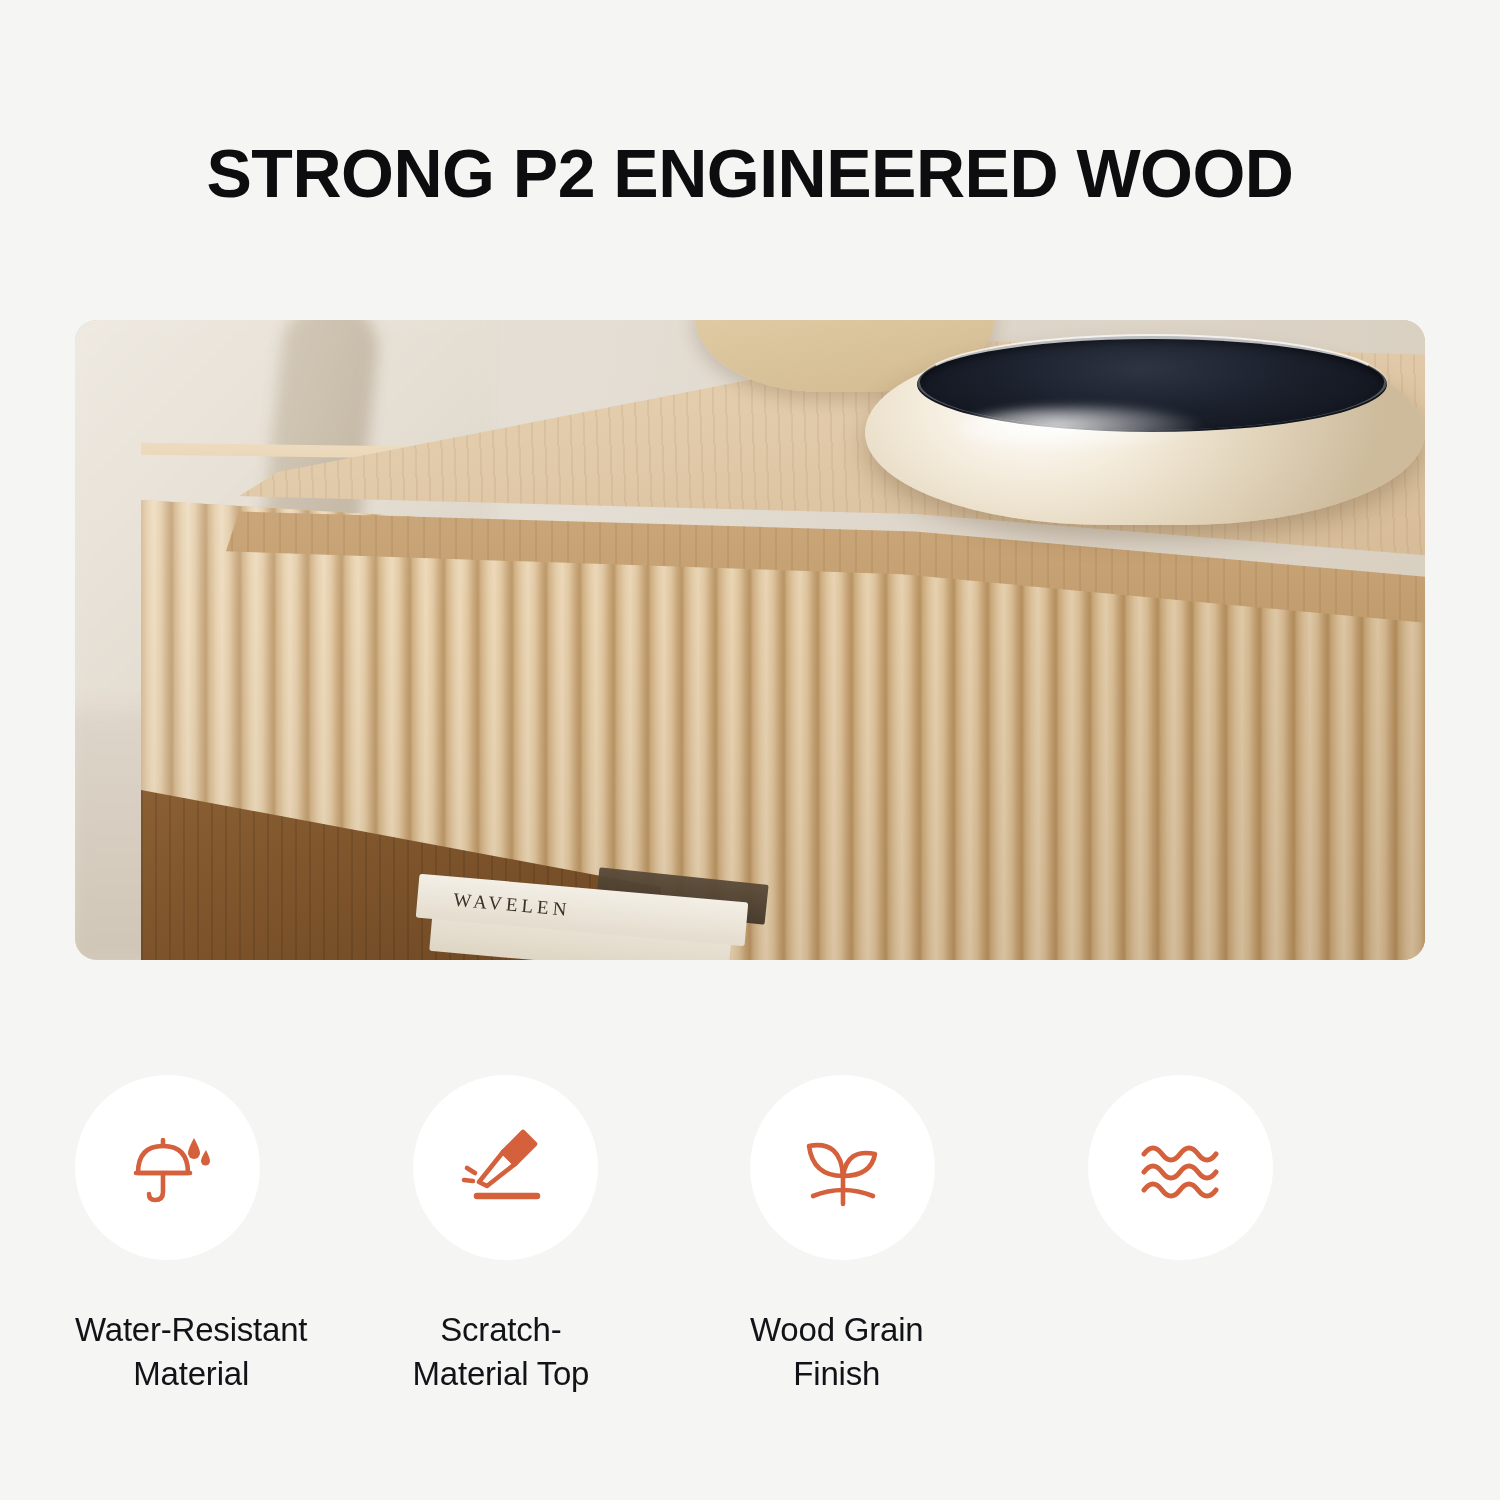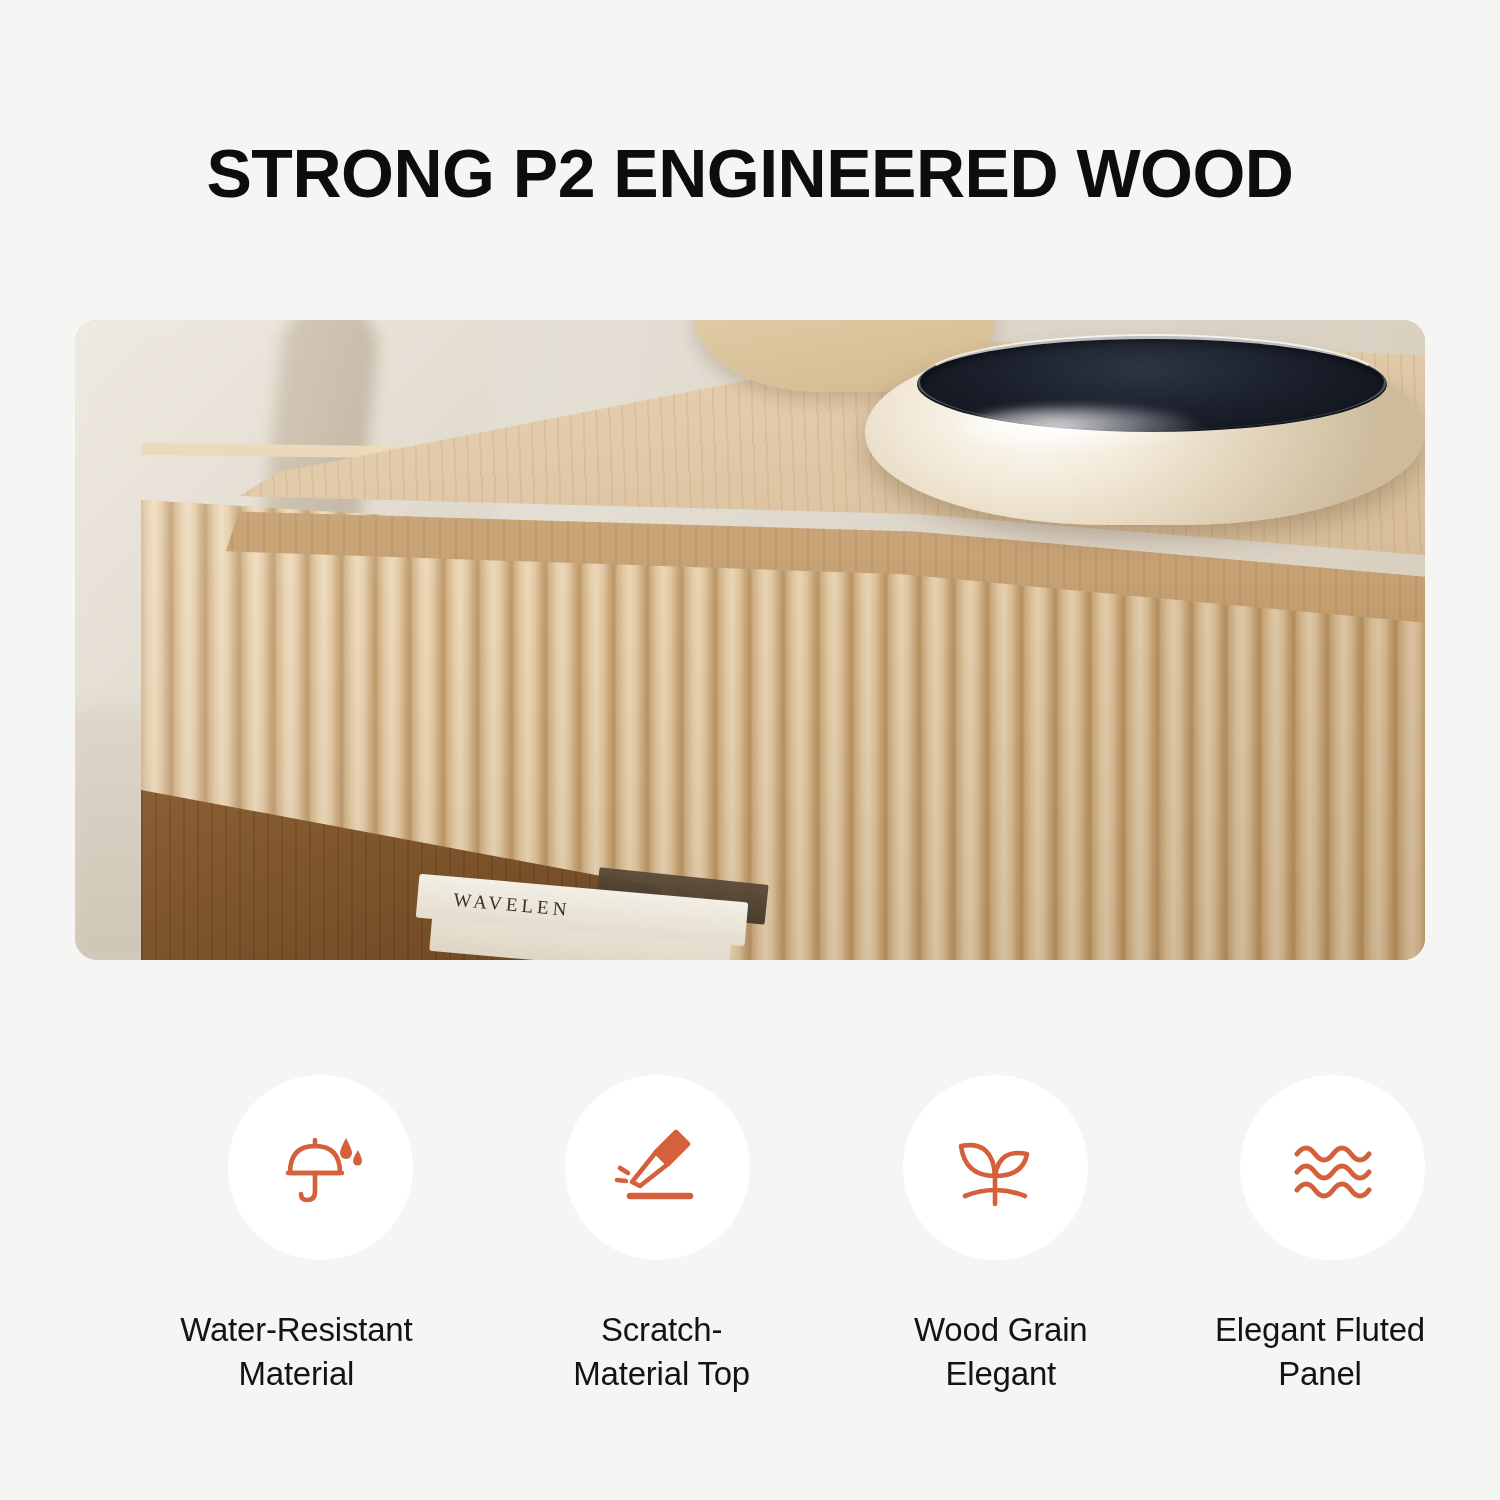--- a/index.html
+++ b/index.html
@@ -246,21 +246,21 @@
     position: absolute;
     left: 75px;
     top: 1075px;
     width: 1350px;
     display: flex;
   }
   .feature {
     flex: 1;
     display: flex;
     flex-direction: column;
-    align-items: flex-end;
+    align-items: flex-start;
   }
   .badge {
     width: 185px;
     height: 185px;
     border-radius: 50%;
     background: #ffffff;
     display: flex;
     align-items: center;
     justify-content: center;
   }
@@ -346,28 +346,26 @@
   <div class="feature">
     <div class="badge">
       <svg width="96" height="96" viewBox="0 0 96 96" fill="none" stroke="#d4603c" stroke-width="4.6" stroke-linecap="round" stroke-linejoin="round">
         <path d="M48 56 Q18 56 14 26 Q46 20 48 56 Z"></path>
         <path d="M48 56 Q76 56 80 34 Q52 28 48 56 Z"></path>
         <line x1="48" y1="50" x2="48" y2="84"></line>
         <path d="M18 76 Q48 64 78 76"></path>
       </svg>
     </div>
     <div class="feature-label">Wood Grain
-Elegant</div>
+Finish</div>
   </div>
 
   <div class="feature">
     <div class="badge">
       <svg width="96" height="96" viewBox="0 0 96 96" fill="none" stroke="#d4603c" stroke-width="5" stroke-linecap="round" stroke-linejoin="round">
         <path d="M12 34 Q21 22 30 34 Q39 46 48 34 Q57 22 66 34 Q75 46 84 34"></path>
         <path d="M12 52 Q21 40 30 52 Q39 64 48 52 Q57 40 66 52 Q75 64 84 52"></path>
         <path d="M12 70 Q21 58 30 70 Q39 82 48 70 Q57 58 66 70 Q75 82 84 70"></path>
       </svg>
     </div>
-    <div class="feature-label">Elegant Fluted
-Panel</div>
   </div>
 
 </div>
 
 </body></html>

